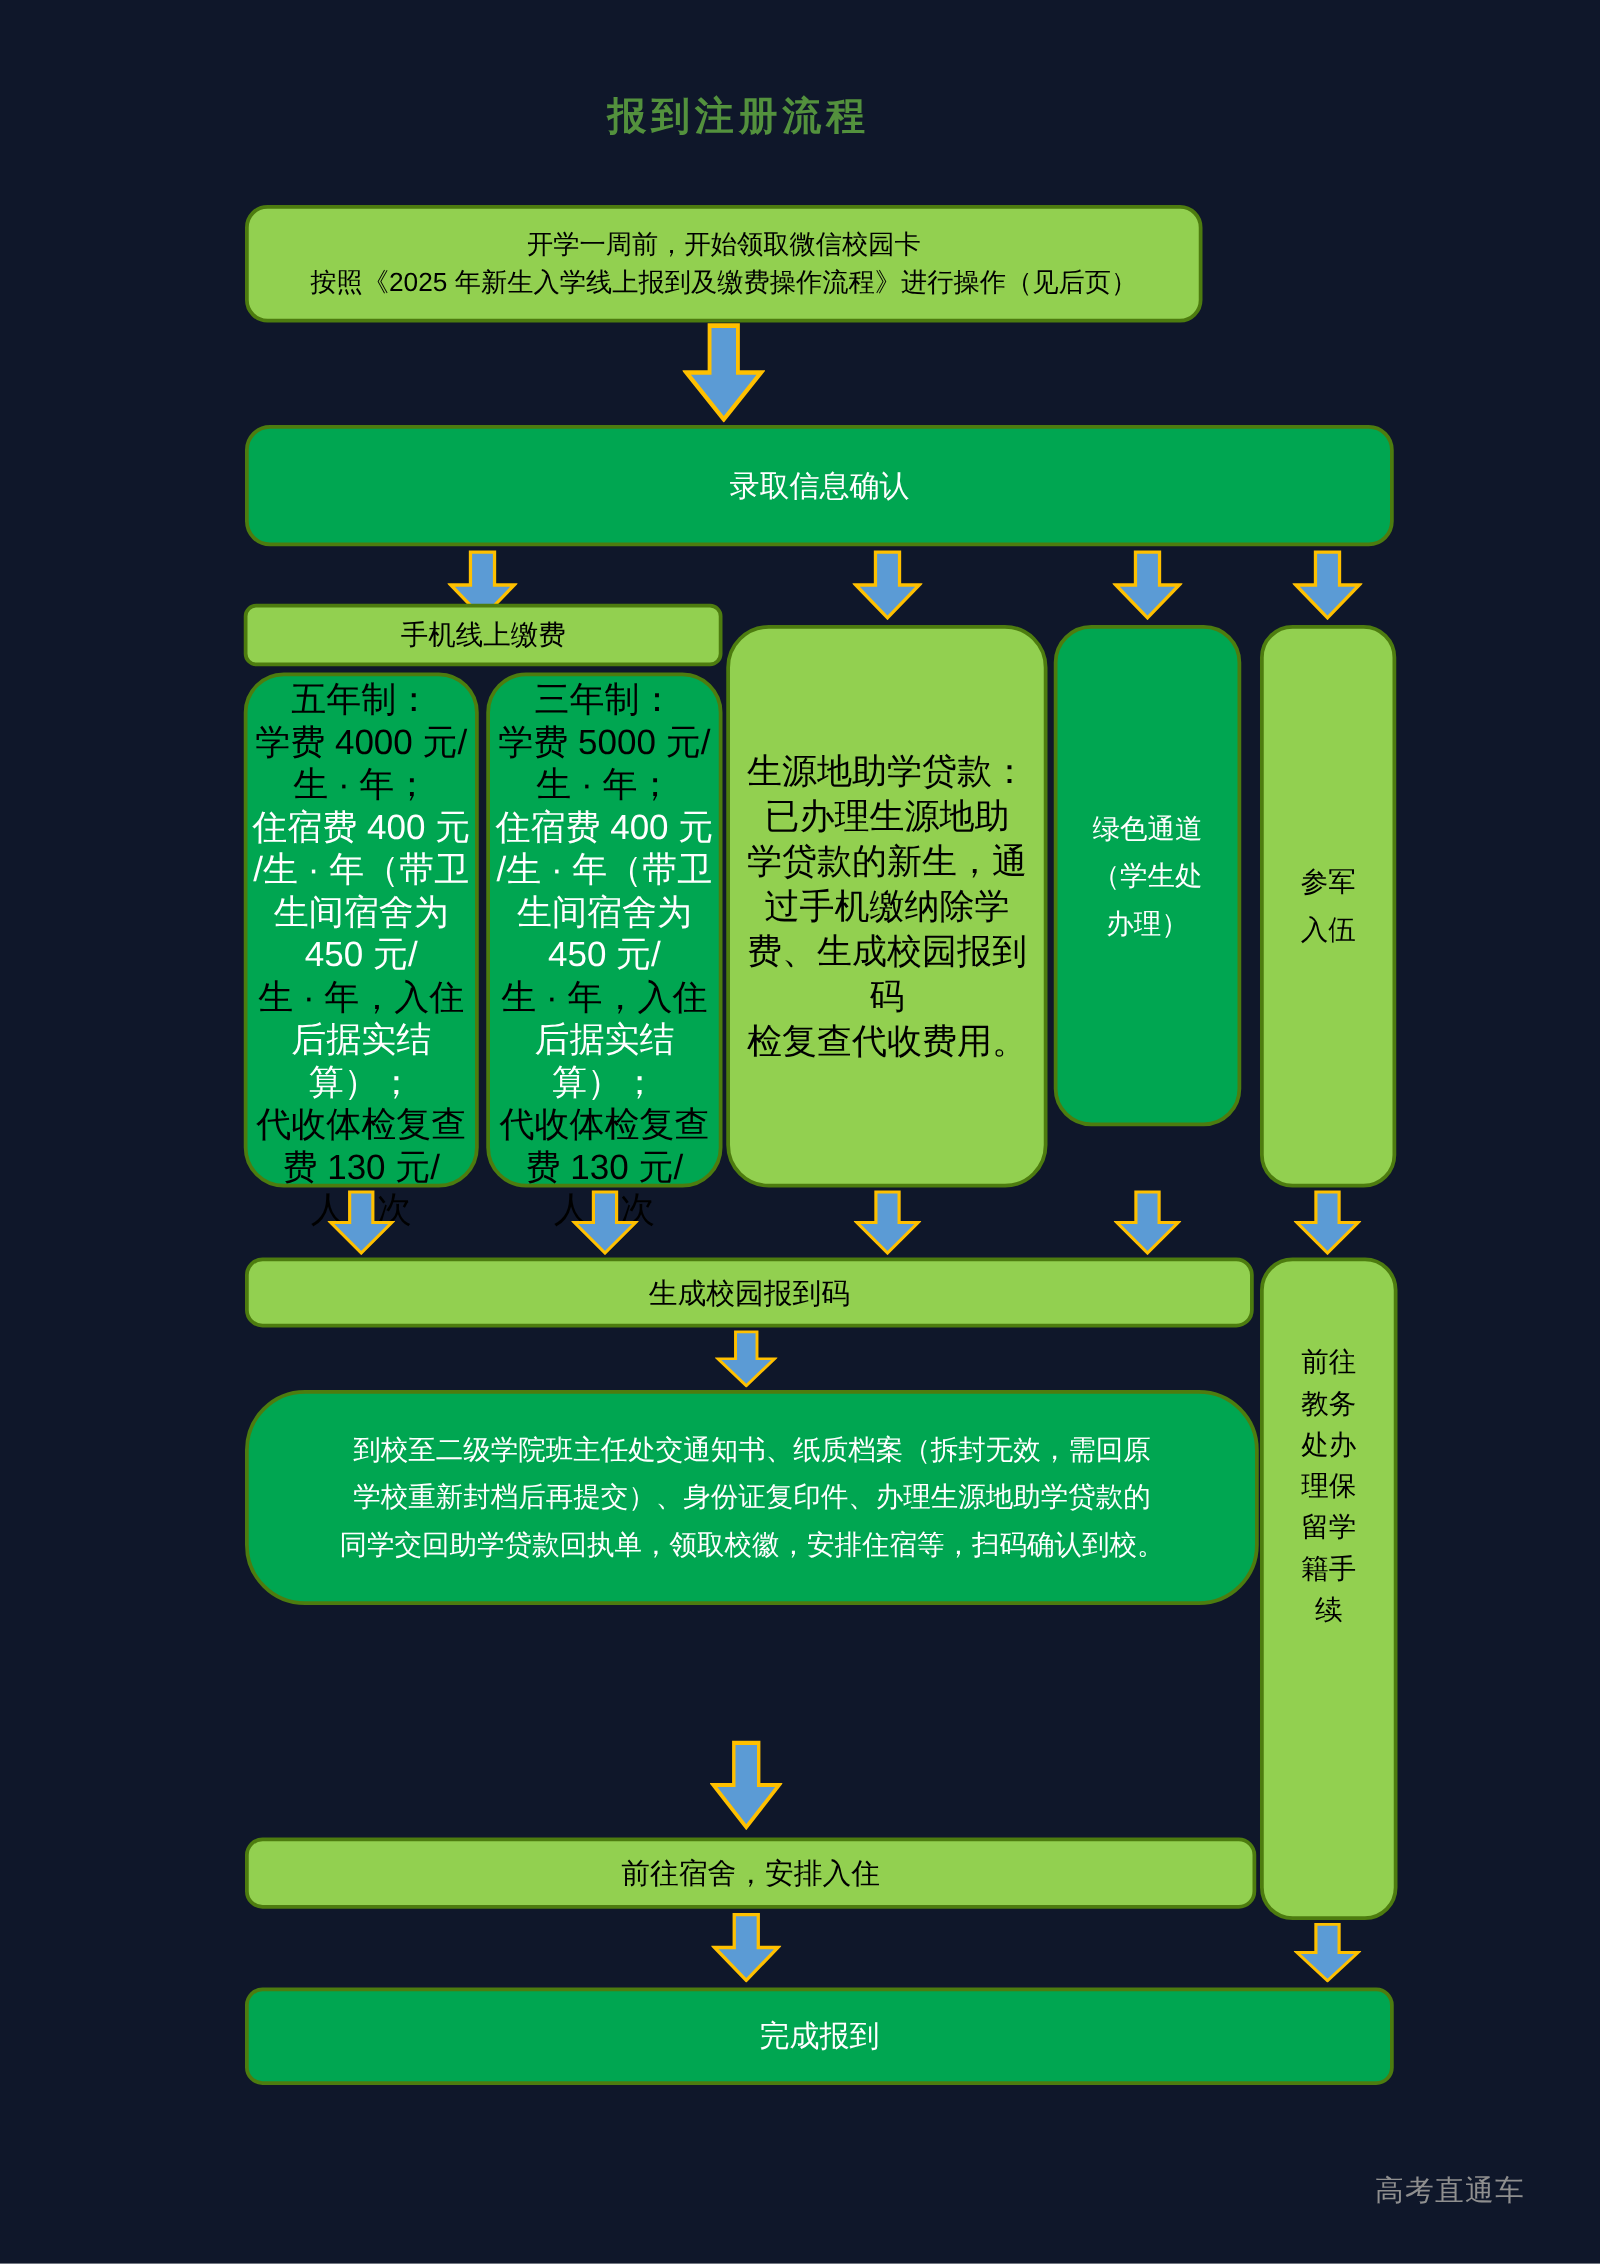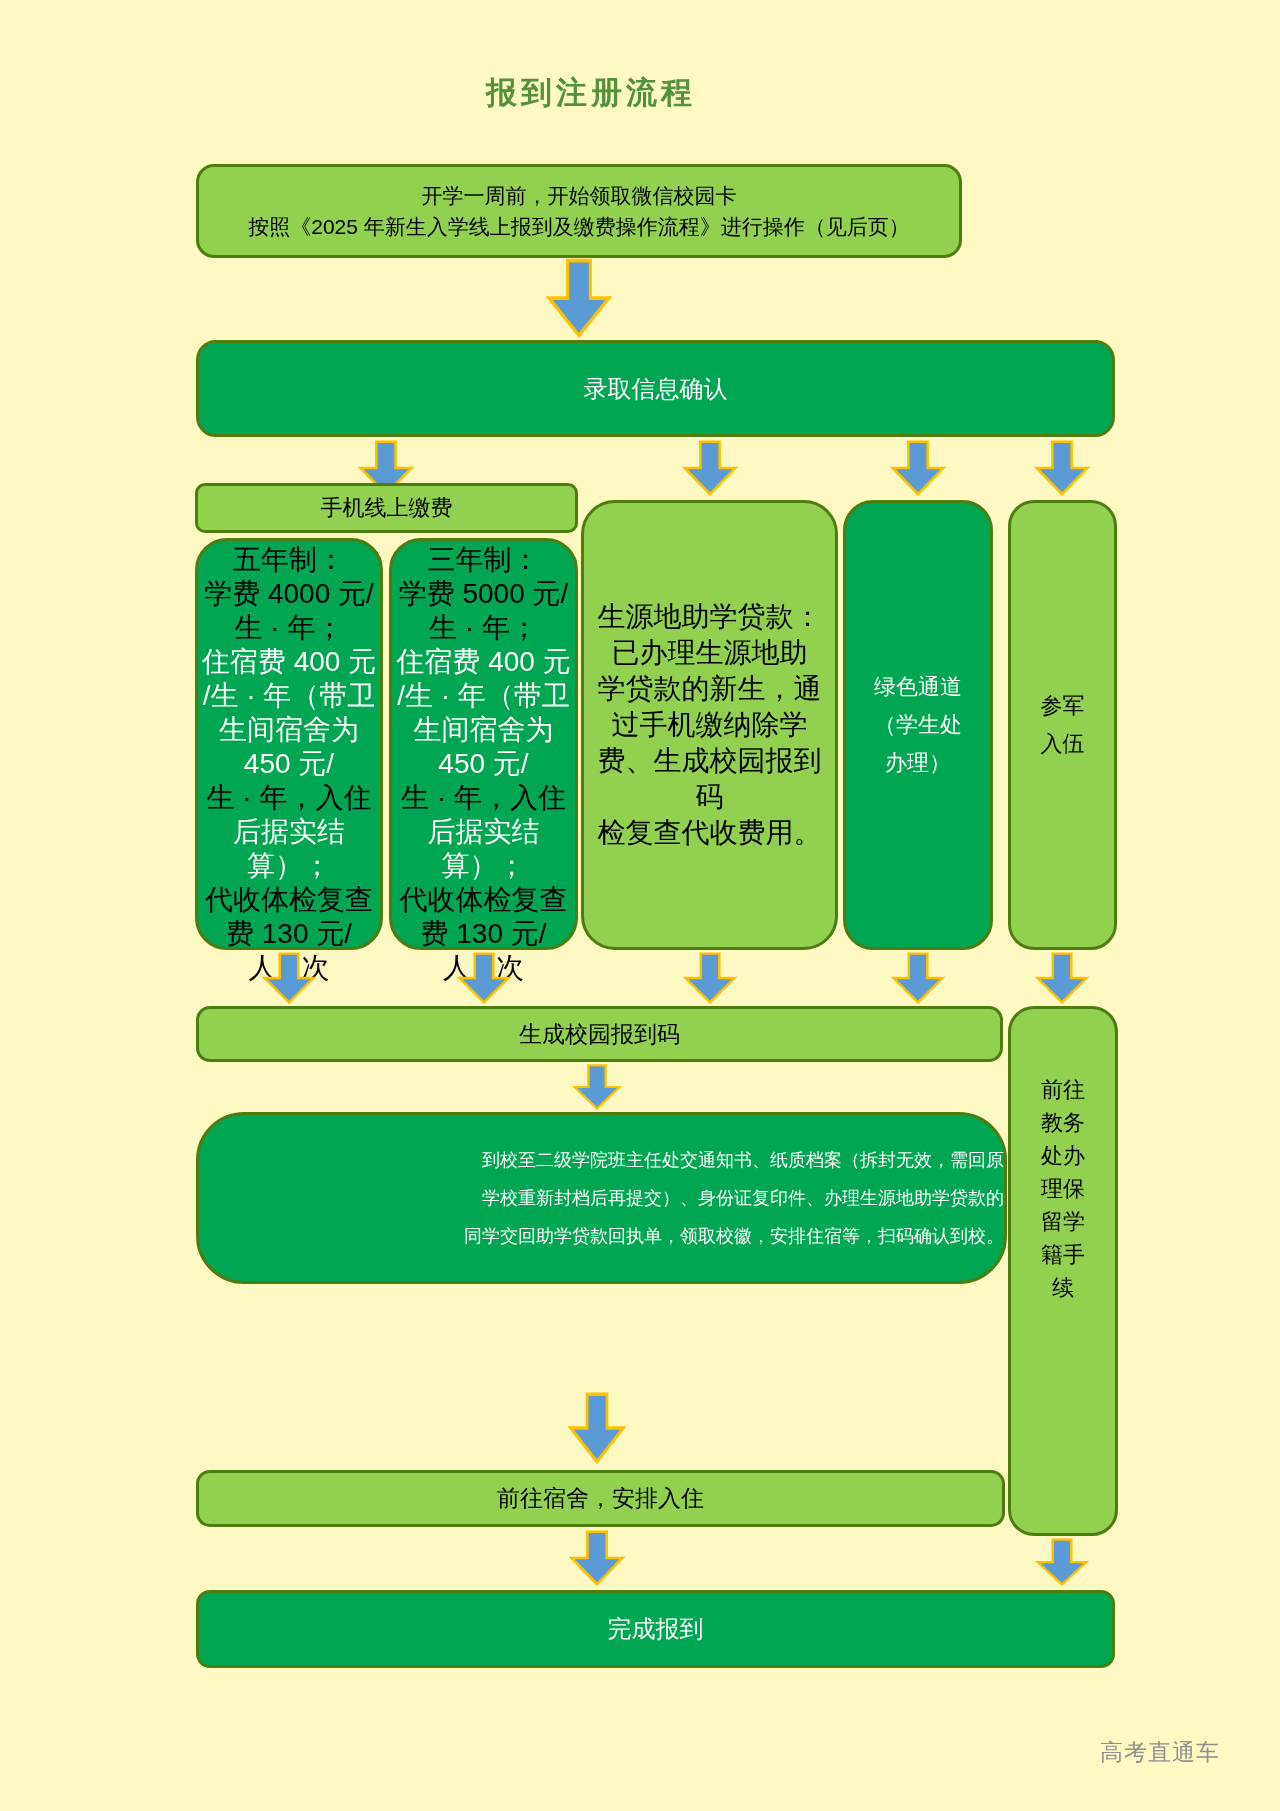--- a/index.html
+++ b/index.html
@@ -1,16 +1,16 @@
 <!DOCTYPE html>
 <html><head>
 <meta charset="utf-8">
 <style>
   html,body{margin:0;padding:0;background:#ffffff;}
-  .page{position:relative;width:1280px;height:1811px;background:#fef9c3;overflow:hidden;
+  .page{position:relative;width:1280px;height:1811px;background:#0f172a;overflow:hidden;
         font-family:"Liberation Sans","DejaVu Sans",sans-serif;color:#000;}
   .title{position:absolute;left:196px;top:72px;width:790px;text-align:center;
          font-family:"Liberation Serif","DejaVu Serif",serif;
          font-size:31px;font-weight:bold;color:#53913d;letter-spacing:4px;}
   .box{position:absolute;box-sizing:border-box;border:3px solid #4d7c0f;}
   .lg{background:#92d050;}
   .dg{background:#00a651;}
   .cen{display:flex;flex-direction:column;align-items:center;justify-content:center;text-align:center;}
   .w{color:#ffffff;}
   .b{color:#000000;}
@@ -18,26 +18,26 @@
   .arr svg{display:block;width:100%;height:100%;}
 
   .intro{left:196px;top:164px;width:766px;height:94px;border-radius:18px;font-size:21px;line-height:31px;}
   .admission{left:196px;top:340px;width:919px;height:97px;border-radius:20px;font-size:24px;}
   .payhdr{left:195px;top:483px;width:383px;height:50px;border-radius:10px;font-size:22px;}
   .feecol{top:538px;width:188px;height:412px;border-radius:32px;font-size:28px;line-height:34px;
           text-align:center;padding-top:2px;}
   .five{left:195px;}
   .three{left:389px;width:189px;}
   .loan{left:581px;top:500px;width:257px;height:450px;border-radius:34px;font-size:28px;line-height:36px;}
-  .gchan{left:843px;top:500px;width:150px;height:450px;border-radius:30px;font-size:22px;line-height:38px;}
+  .gchan{left:843px;top:500px;width:150px;height:401px;border-radius:30px;font-size:22px;line-height:38px;}
   .military{left:1008px;top:500px;width:109px;height:450px;border-radius:26px;font-size:22px;line-height:38px;}
   .repcode{left:196px;top:1006px;width:807px;height:56px;border-radius:14px;font-size:23px;}
   .academic{left:1008px;top:1006px;width:110px;height:530px;border-radius:26px;font-size:22px;
             line-height:33px;text-align:center;padding-top:64px;}
-  .arrival{left:196px;top:1112px;width:811px;height:172px;border-radius:48px;font-size:18px;line-height:38px;align-items:flex-end;}
+  .arrival{left:196px;top:1112px;width:811px;height:172px;border-radius:48px;font-size:22px;line-height:38px;}
   .dorm{left:196px;top:1470px;width:809px;height:57px;border-radius:14px;font-size:23px;}
   .complete{left:196px;top:1590px;width:919px;height:78px;border-radius:14px;font-size:24px;}
   .watermark{position:absolute;left:1100px;top:1737px;font-size:23px;color:#8f8f8f;letter-spacing:1px;}
 </style>
 </head>
 <body>
 
 <div class="page">
 
   <div class="title">报到注册流程</div>

